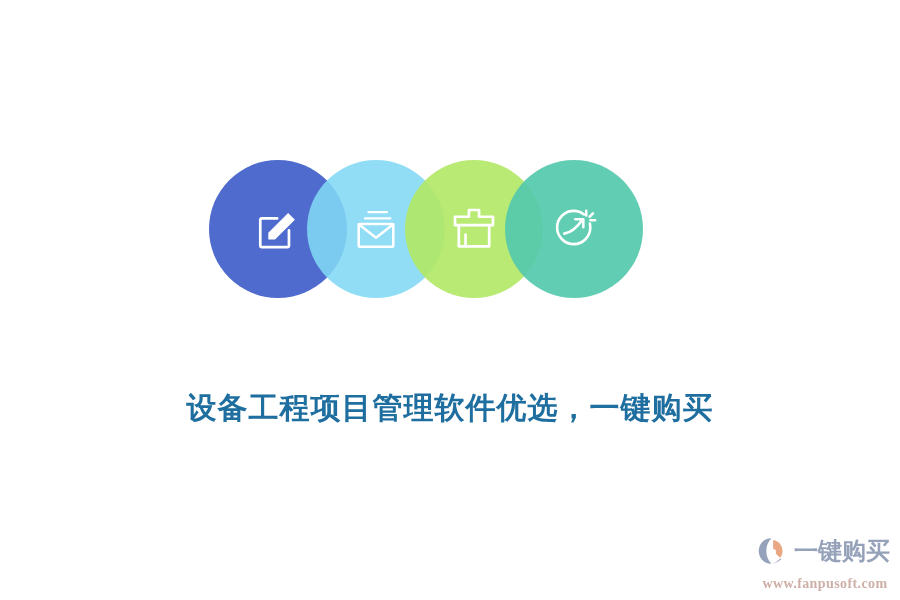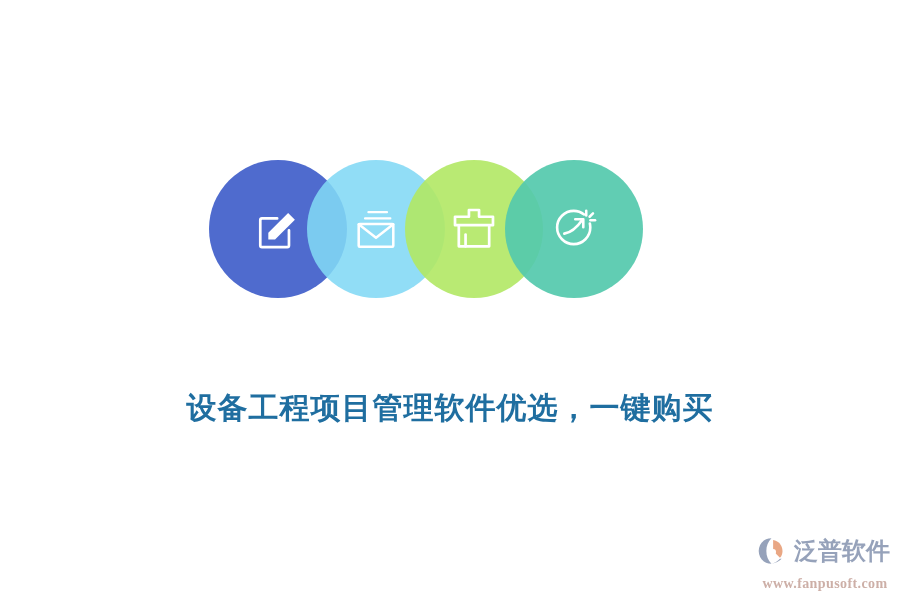--- a/index.html
+++ b/index.html
@@ -169,18 +169,18 @@
   <div class="watermark">
     <div class="wm-top">
       <span class="wm-mark">
         <svg viewBox="0 0 40 34" fill="none" xmlns="http://www.w3.org/2000/svg">
           <path d="M17 2C8 2 2 9 2 17C2 25 8 32 17 32C13 28 11 23 11 17C11 11 13 6 17 2Z" fill="#8E9BB5"></path>
           <path d="M19 4C25 5 30 10 30 17C30 20 29 23 27 25L19 17V4Z" fill="#E8A07A"></path>
           <path d="M27 26C24 29 21 31 17 32C22 31 26 29 29 26H27Z" fill="#8E9BB5"></path>
           <circle cx="19" cy="18" r="3.4" fill="#ffffff"></circle>
         </svg>
       </span>
-      <span class="wm-name">泛普软件</span>
+      <span class="wm-name">一键购买</span>
     </div>
     <div class="wm-url">www.fanpusoft.com</div>
   </div>
 
 </div>
 
 </body></html>

